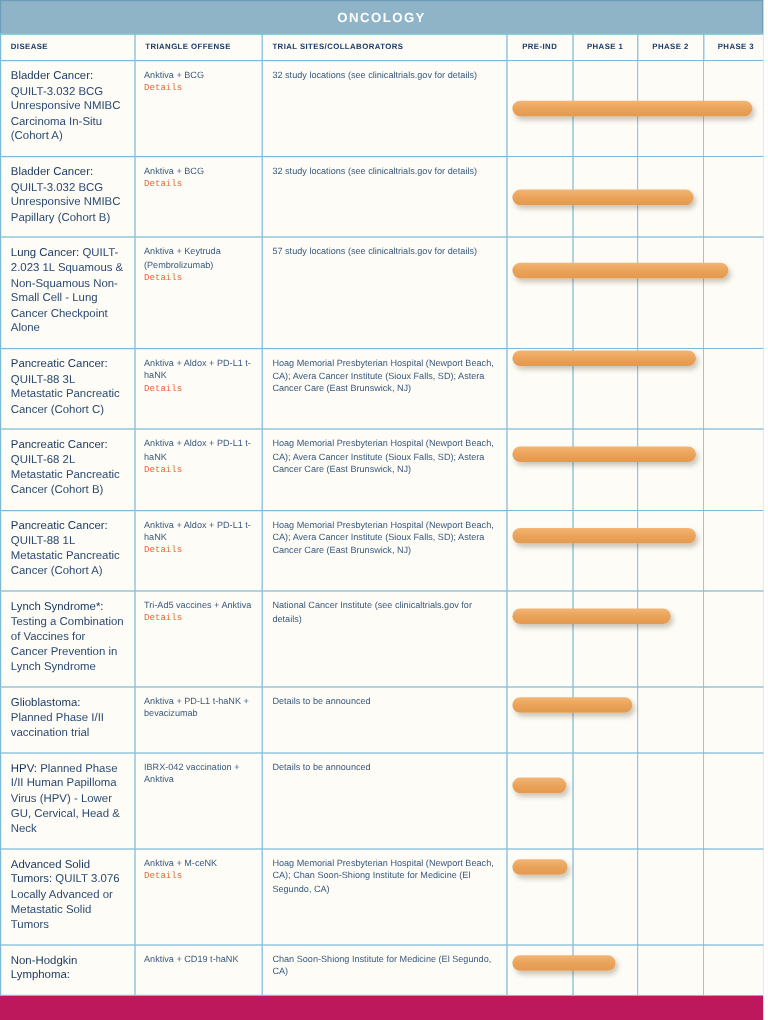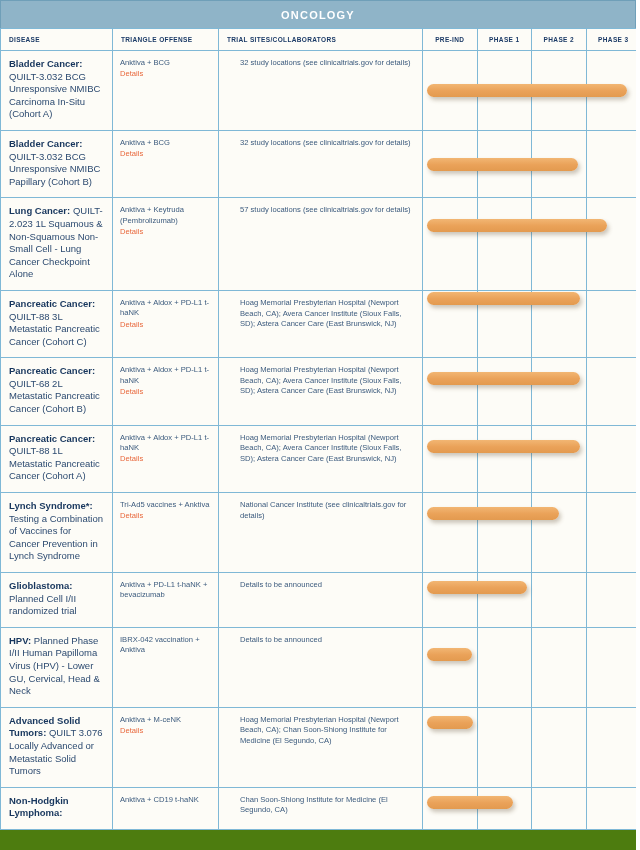--- a/index.html
+++ b/index.html
@@ -11,21 +11,21 @@
     width: 640px;
     height: 850px;
     font-family: "Liberation Sans", sans-serif;
     -webkit-font-smoothing: antialiased;
   }
 
   .sheet {
     position: relative;
     width: 636px;
     height: 850px;
-    background: #4d7c0f;
+    background: #be185d;
     box-sizing: border-box;
     overflow: hidden;
   }
 
   
   .title-band {
     height: 28px;
     background: #8fb4c8;
     color: #ffffff;
     display: flex;
@@ -77,45 +77,46 @@
   col.c-sites    { width: 204px; }
   col.c-phase    { width: 54.5px; }
 
   td.disease {
     padding: 7px 8px 9px 8px;
     font-size: 9.5px;
     line-height: 12.6px;
     color: #243f63;
   }
   td.disease .dz-name {
-    font-weight: bold;
+    font-weight: normal;
     color: #17365d;
     display: inline;
   }
   td.disease .dz-rest {
     display: inline;
     color: #2c4a70;
     text-align: right;
   }
 
   td.triangle {
     padding: 7px 7px 9px 7px;
     font-size: 7.6px;
     line-height: 10.4px;
     color: #3b5a7d;
   }
   td.triangle .details {
     color: #e8683c;
     display: block;
     margin-top: 1px;
     cursor: pointer;
+    font-family: Liberation Mono, monospace;
   }
 
   td.sites {
-    padding: 7px 8px 9px 21px;
+    padding: 7px 8px 9px 8px;
     font-size: 7.6px;
     line-height: 10.6px;
     color: #3b5a7d;
   }
 
   td.phase-cell {
     padding: 0;
     position: relative;
   }
 
@@ -223,21 +224,21 @@
         <tr>
           <td class="disease"><span class="dz-name">Lynch Syndrome*:</span> <span class="dz-rest">Testing a Combination of Vaccines for Cancer Prevention in Lynch Syndrome</span></td>
           <td class="triangle"><span>Tri-Ad5 vaccines + Anktiva</span><a class="details">Details</a></td>
           <td class="sites">National Cancer Institute (see clinicaltrials.gov for details)</td>
           <td class="phase-cell"></td>
           <td class="phase-cell"></td>
           <td class="phase-cell"></td>
           <td class="phase-cell"></td>
         </tr>
         <tr>
-          <td class="disease"><span class="dz-name">Glioblastoma:</span> <span class="dz-rest">Planned Cell I/II randomized trial</span></td>
+          <td class="disease"><span class="dz-name">Glioblastoma:</span> <span class="dz-rest">Planned Phase I/II vaccination trial</span></td>
           <td class="triangle"><span>Anktiva + PD-L1 t-haNK + bevacizumab</span></td>
           <td class="sites">Details to be announced</td>
           <td class="phase-cell"></td>
           <td class="phase-cell"></td>
           <td class="phase-cell"></td>
           <td class="phase-cell"></td>
         </tr>
         <tr>
           <td class="disease"><span class="dz-name">HPV:</span> <span class="dz-rest">Planned Phase I/II Human Papilloma Virus (HPV) - Lower GU, Cervical, Head &amp; Neck</span></td>
           <td class="triangle"><span>IBRX-042 vaccination + Anktiva</span></td>

